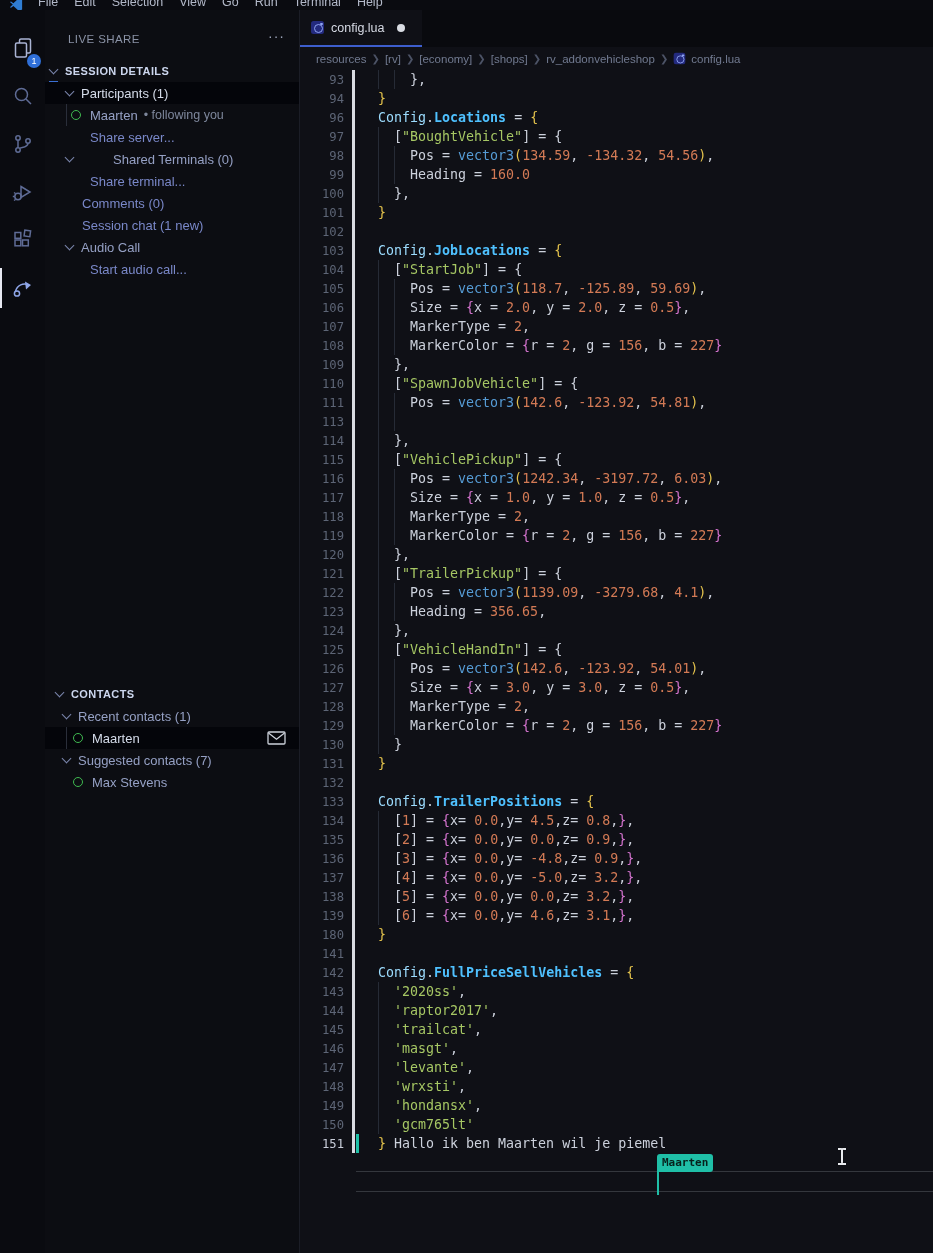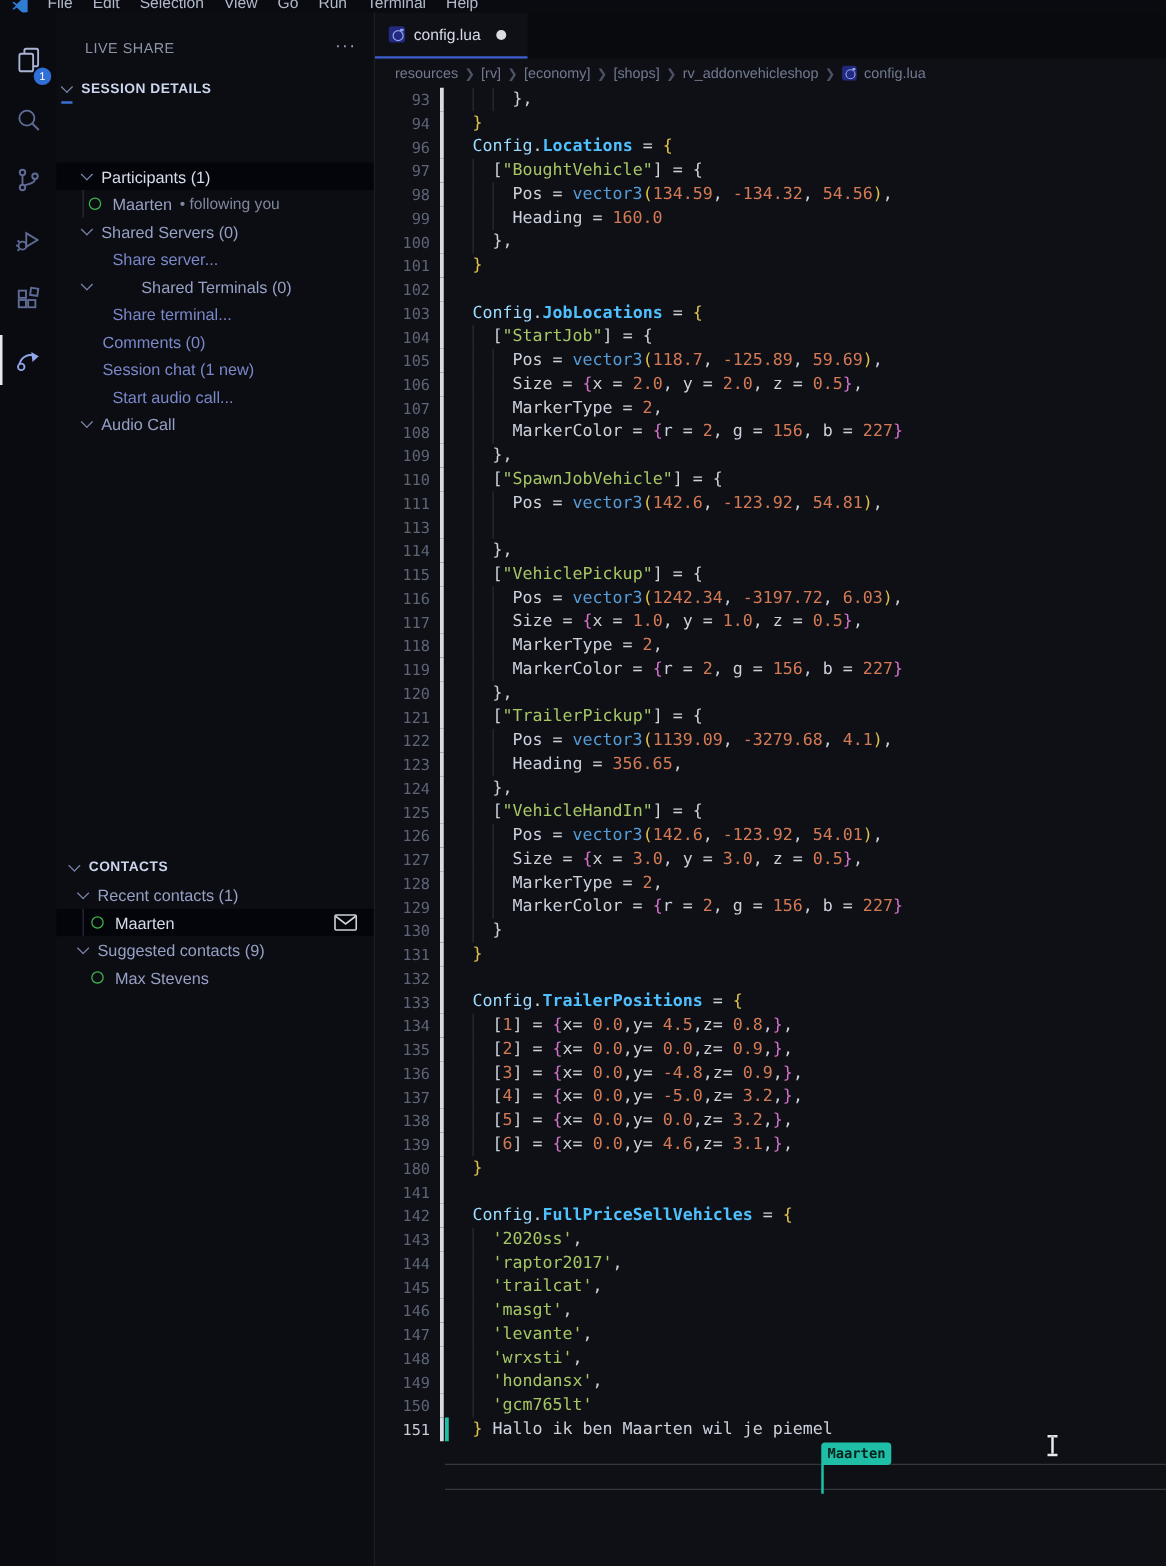--- a/index.html
+++ b/index.html
@@ -166,56 +166,52 @@
 
   <div class="sidebar">
     <div class="sb-title">LIVE SHARE</div>
     <div class="sb-more">···</div>
     <div class="sb-header" style="padding-left:5px;">
       <span class="chevron"></span>
       <span>SESSION DETAILS</span>
       <span class="hdash"></span>
     </div>
     <div id="session-items">
-        <div class="sb-row selected" style="padding-left: 21px; margin-top: 48px;">
+        <div class="sb-row selected" style="padding-left: 21px;">
           <span class="chevron"></span>
           <span style="color: var(--sb-sel);">Participants (1)</span>
         </div>
         <div class="sb-row" style="padding-left: 26px;">
           <span class="treeline"></span>
           <span class="gcircle"></span>
           <span>Maarten</span>
           <span class="suffix">• following you</span>
         </div>
-        <div class="sb-row" style="padding-left: 21px;">
-          <span class="chevron"></span>
-          <span>Shared Servers (0)</span>
-        </div>
         <div class="sb-row" style="padding-left: 45px;">
           <span style="color: var(--sb-link);">Share server...</span>
         </div>
         <div class="sb-row" style="padding-left: 21px; gap: 32px;">
           <span class="chevron"></span>
           <span>Shared Terminals (0)</span>
         </div>
         <div class="sb-row" style="padding-left: 45px;">
           <span style="color: var(--sb-link);">Share terminal...</span>
         </div>
         <div class="sb-row" style="padding-left: 37px;">
           <span style="color: var(--sb-link);">Comments (0)</span>
         </div>
         <div class="sb-row" style="padding-left: 37px;">
           <span style="color: var(--sb-link);">Session chat (1 new)</span>
         </div>
-        <div class="sb-row" style="padding-left: 45px;">
-          <span style="color: var(--sb-link);">Start audio call...</span>
-        </div>
         <div class="sb-row" style="padding-left: 21px;">
           <span class="chevron"></span>
           <span>Audio Call</span>
+        </div>
+        <div class="sb-row" style="padding-left: 45px;">
+          <span style="color: var(--sb-link);">Start audio call...</span>
         </div>
       </div>
     <div class="contacts-block">
       <div class="sb-header" style="padding-left:11px; margin-top:0;">
         <span class="chevron"></span>
         <span>CONTACTS</span>
       </div>
       <div id="contacts-items">
           <div class="sb-row" style="padding-left: 18px;">
             <span class="chevron"></span>
@@ -225,21 +221,21 @@
             <span class="treeline"></span>
             <span class="gcircle"></span>
             <span style="color: var(--sb-sel);">Maarten</span>
             <span class="envelope"><svg viewBox="0 0 19 14">
                 <rect x="1" y="1" width="17" height="12" rx="1"></rect>
                 <path d="M1.5 2l8 6.2 8-6.2"></path>
               </svg></span>
           </div>
           <div class="sb-row" style="padding-left: 18px;">
             <span class="chevron"></span>
-            <span>Suggested contacts (9)</span>
+            <span>Suggested contacts (7)</span>
           </div>
           <div class="sb-row" style="padding-left: 28px;">
             <span class="gcircle"></span>
             <span>Max Stevens</span>
           </div>
         </div>
     </div>
   </div>
 
   <div class="tabbar">

